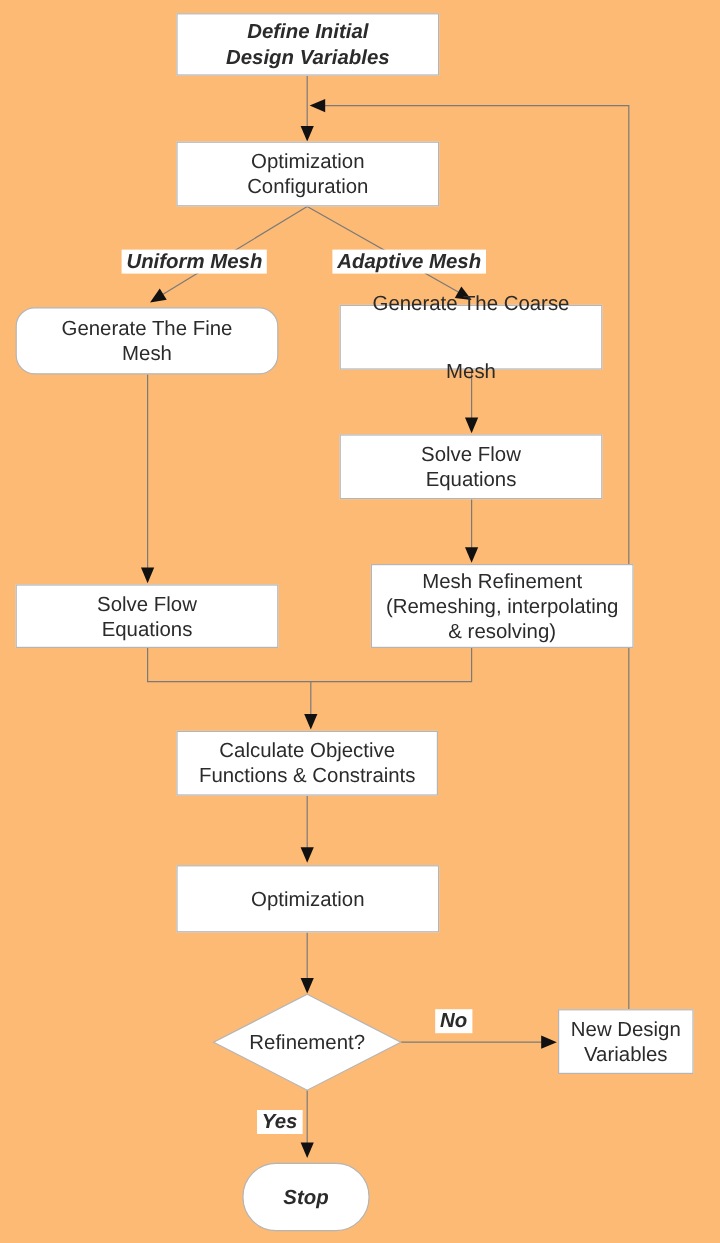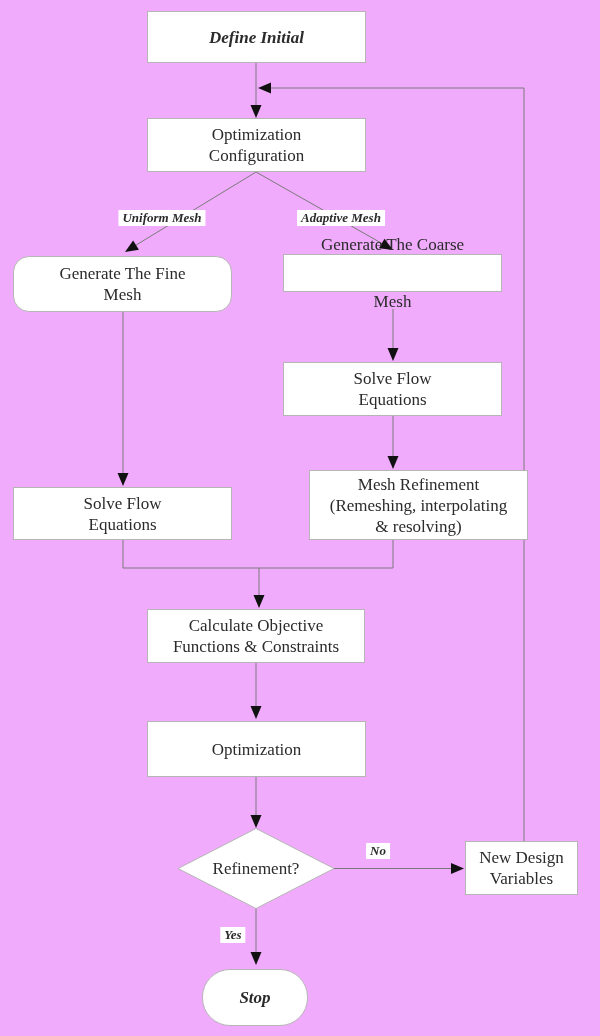--- a/index.html
+++ b/index.html
@@ -1,41 +1,41 @@
 <!DOCTYPE html>
 <html><head>
 <meta charset="utf-8">
 <style>
   html,body { margin:0; padding:0; background:#ffffff; }
   #canvas {
     position:relative;
     width:600px; height:1036px;
-    background:#f0abfc;
-    font-family:Liberation Serif, serif;
+    background:#fdba74;
+    font-family:Liberation Sans, sans-serif;
     overflow:hidden;
   }
   #wires { position:absolute; left:0; top:0; width:600px; height:1036px; }
 
   .node {
     position:absolute;
     box-sizing:border-box;
     background:#ffffff;
     border:1px solid #b5b5b5;
     display:flex; flex-direction:column;
     align-items:center; justify-content:center;
     text-align:center;
     font-size:17px; line-height:21px;
     color:#2b2b2b;
   }
   .node span { display:block; white-space:nowrap; }
 
   .n-define   { left:147px; top:11px;  width:219px; height:52px; font-weight:bold; font-style:italic; }
   .n-param    { left:147px; top:118px; width:219px; height:54px; }
   .n-fine     { left:13px;  top:256px; width:219px; height:56px;border-radius:16px; }
-  .n-coarse   { left:283px; top:254px; width:219px; height:38px;gap:36px; }
+  .n-coarse   { left:283px; top:254px; width:219px; height:54px;gap:36px; }
   .n-solver   { left:283px; top:362px; width:219px; height:54px; }
   .n-refine   { left:283px; top:470px; width:219px; height:70px;margin-left:26px; }
   .n-solvel   { left:13px;  top:487px; width:219px; height:53px; }
   .n-calc     { left:147px; top:609px; width:218px; height:54px; }
   .n-opt      { left:147px; top:721px; width:219px; height:56px; }
   .n-newdes   { left:465px; top:841px; width:113px; height:54px; }
   .n-stop     { left:202px; top:969px; width:106px; height:57px; border-radius:28px;
                 font-weight:bold; font-style:italic; }
 
   .diamond-label {
@@ -43,21 +43,21 @@
     display:flex; align-items:center; justify-content:center;
     font-size:17px; color:#2b2b2b; background:transparent;
   }
 
   .elabel {
     position:absolute;
     transform:translate(-50%,-50%);
     background:#ffffff;
     padding:0 4px;
     font-weight:bold; font-style:italic;
-    font-size:13px; color:#2b2b2b;
+    font-size:17px; color:#2b2b2b;
     white-space:nowrap;
     text-align:right;
   }
   .l-uniform  { left:162px; top:218px; }
   .l-adaptive { left:341px; top:218px; }
   .l-no       { left:378px; top:851px; }
   .l-yes      { left:233px; top:935px; }
 </style>
 </head>
 <body>
@@ -94,20 +94,21 @@
       <polygon points="0,0 -5.5,-13 5.5,-13" transform="translate(259,608)"></polygon>
       <polygon points="0,0 -5.5,-13 5.5,-13" transform="translate(256,719)"></polygon>
       <polygon points="0,0 -5.5,-13 5.5,-13" transform="translate(256,828)"></polygon>
       <polygon points="0,0 -5.5,-13 5.5,-13" transform="translate(464,868.5) rotate(-90)"></polygon>
       <polygon points="0,0 -5.5,-13 5.5,-13" transform="translate(256,965)"></polygon>
     </g>
   </svg>
 
   <div class="node n-define">
     <span>Define Initial</span>
+    <span>Design Variables</span>
   </div>
 
   <div class="node n-param">
     <span>Optimization</span>
     <span>Configuration</span>
   </div>
 
   <div class="elabel l-uniform">Uniform Mesh</div>
   <div class="elabel l-adaptive">Adaptive Mesh</div>
 

